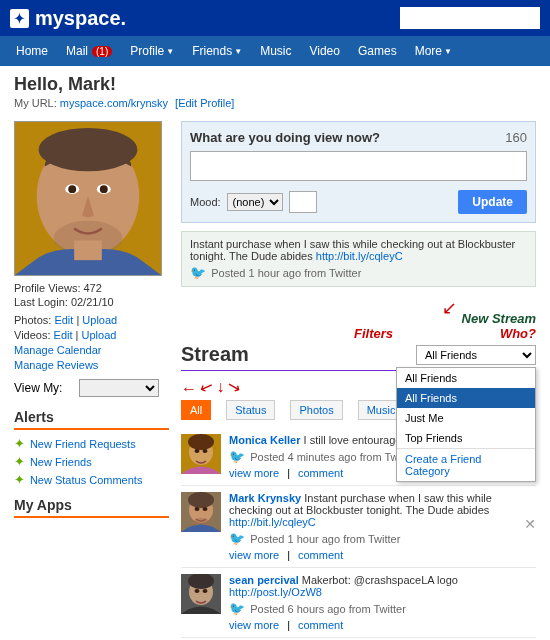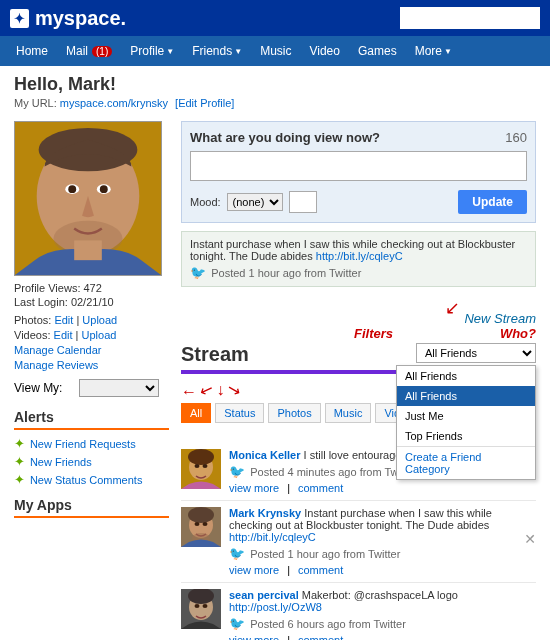--- a/index.html
+++ b/index.html
@@ -65,33 +65,33 @@
     #update-btn { margin-left: auto; background: #3b82f6; color: white; border: none; padding: 5px 14px; font-size: 12px; font-weight: bold; cursor: pointer; border-radius: 2px; }
 
     
     #tweet-post { background: #f0f4f0; border: 1px solid #d0ddd0; padding: 6px 8px; margin-bottom: 4px; font-size: 11px; }
     #tweet-text { color: #333; margin-bottom: 3px; }
     #tweet-text a { color: #0066cc; }
     #tweet-meta { display: flex; align-items: center; gap: 5px; color: #666; }
     .twitter-icon { color: #55acee; font-size: 13px; }
 
     
-    #stream-header { display: flex; justify-content: space-between; margin-bottom: 6px; border-bottom: 4px solid #6d28d9; padding-bottom: 4px; gap: 24px; }
+    #stream-header { display: flex; align-items: center; justify-content: space-between; margin-bottom: 6px; border-bottom: 1px solid #6d28d9; padding-bottom: 4px; gap: 24px; }
     #stream-title { font-size: 20px; font-weight: bold; color: #333; }
     #stream-dropdown { position: relative; display: inline-block; }
 
     
     #filter-dropdown-menu { position: absolute; right: 0; top: 22px; border: 1px solid #aaa; background: white; width: 140px; z-index: 100; box-shadow: 2px 2px 4px rgba(0,0,0,0.2); }
     .dropdown-option { padding: 4px 8px; font-size: 11px; cursor: pointer; }
     .dropdown-option.selected { background: #1a5fa8; color: white; }
     .dropdown-divider { border-top: 1px solid #ddd; }
     .dropdown-option.create { color: #0066cc; font-size: 11px; }
 
     
-    #filter-tabs { display: flex; align-items: center; gap: 4px; margin-bottom: 20px; flex-wrap: wrap; }
+    #filter-tabs { display: flex; align-items: center; gap: 15px; margin-bottom: 8px; flex-wrap: wrap; }
     .filter-tab { padding: 3px 8px; font-size: 11px; border: 1px solid #ccc; cursor: pointer; background: #f5f5f5; color: #0066cc; }
     .filter-tab.active { background: #ff6600; color: white; border-color: #ff6600; }
 
     
     .stream-item { display: flex; gap: 8px; padding: 6px 0; border-bottom: 1px solid #e8e8e8; }
     .stream-avatar { width: 40px; height: 40px; background: #aaa; flex-shrink: 0; overflow: hidden; }
     .stream-content { flex: 1; font-size: 11px; }
     .stream-name { font-weight: bold; color: #0066cc; }
     .stream-text { color: #333; display: inline; }
     .stream-link { color: #0066cc; }
@@ -256,21 +256,21 @@
         <a>http://bit.ly/cqleyC</a>
       </div>
       <div id="tweet-meta">
         <span class="twitter-icon">🐦</span>
         <span>Posted 1 hour ago from Twitter</span>
       </div>
     </div>
 
     <div style="display:flex;align-items:center;justify-content:flex-end;gap:4px;margin-bottom:0;">
       <span style="color:#cc0000;font-size:18px;transform:rotate(180deg);display:inline-block;">↗</span>
-      <span style="color:#0369a1;font-size:13px;font-weight:normal;font-style:italic;margin-top:20px;">New Stream</span>
+      <span style="color:#14532d;font-size:13px;font-weight:bold;font-style:italic;margin-top:20px;">New Stream</span>
     </div>
 
     <div style="position:relative;">
 
       <div style="display:flex;align-items:center;justify-content:center;margin-bottom:2px;margin-left:30px;">
         <span style="color:#cc0000;font-size:13px;font-weight:bold;font-style:italic;">Filters</span>
       </div>
 
       <div style="position:absolute;top:0;right:0;color:#cc0000;font-size:13px;font-weight:bold;font-style:italic;">Who?</div>
 

